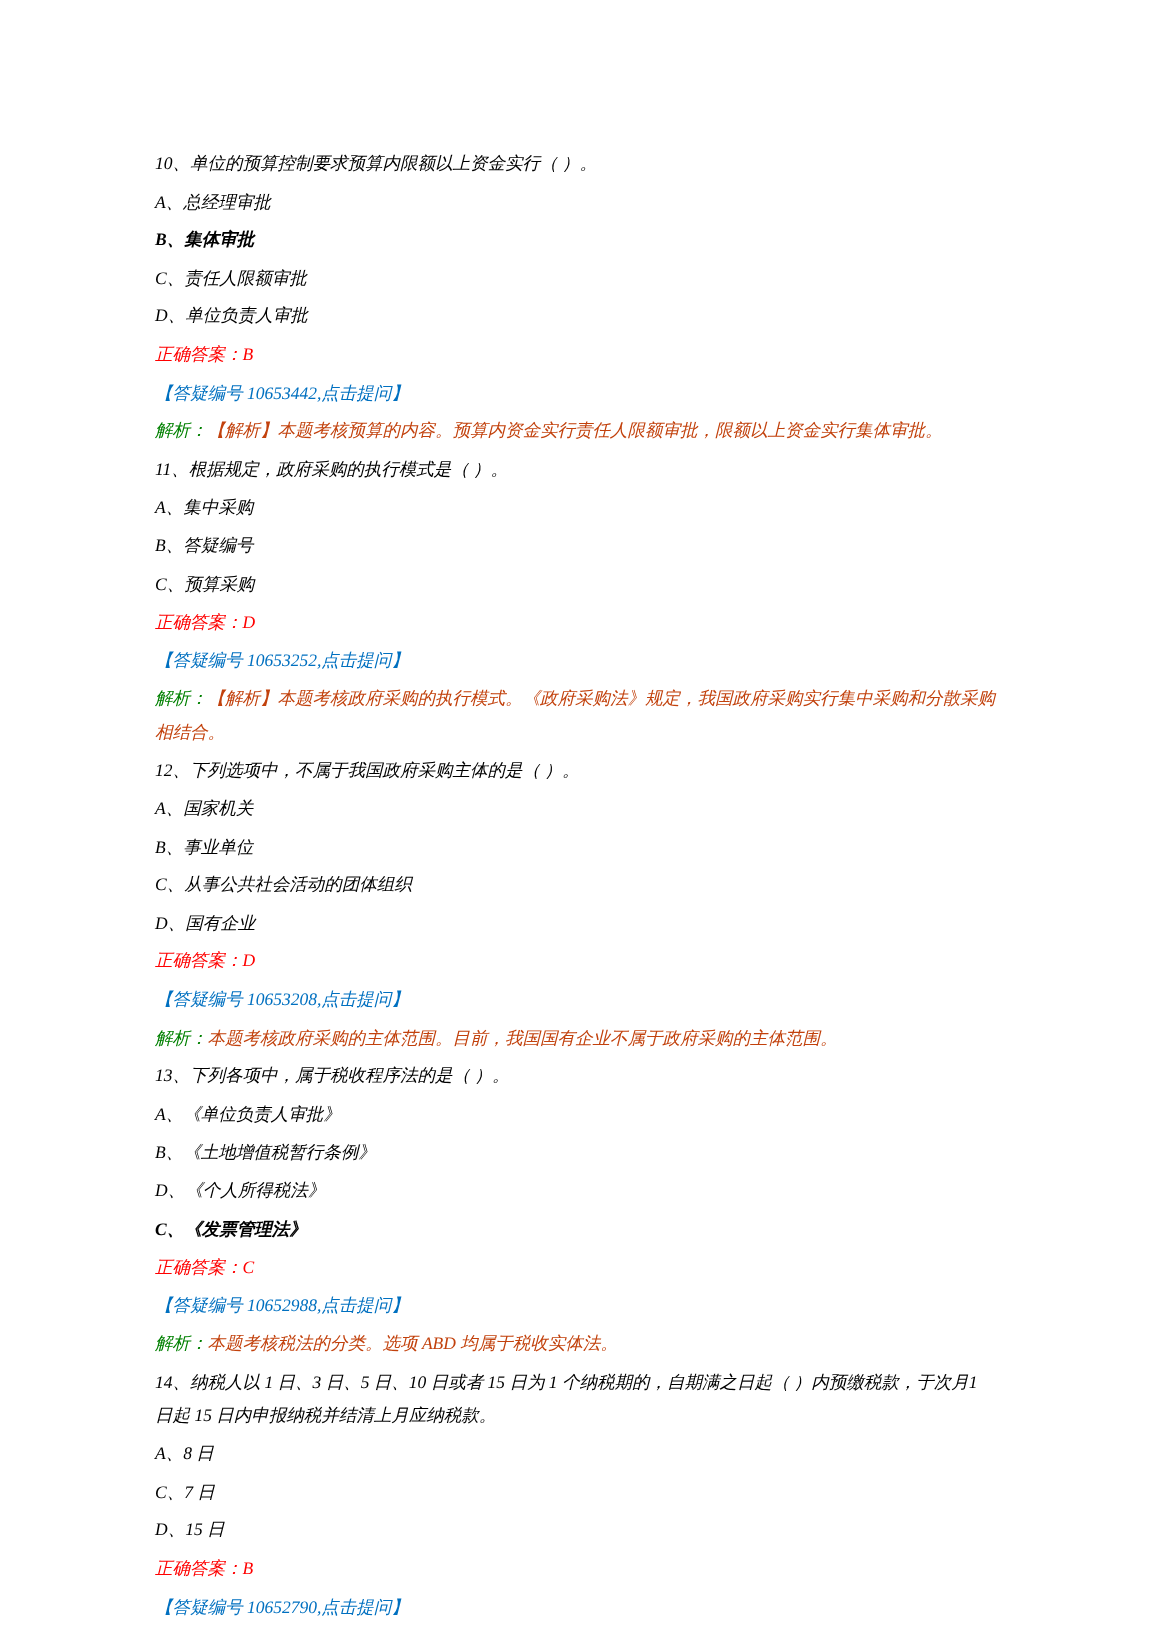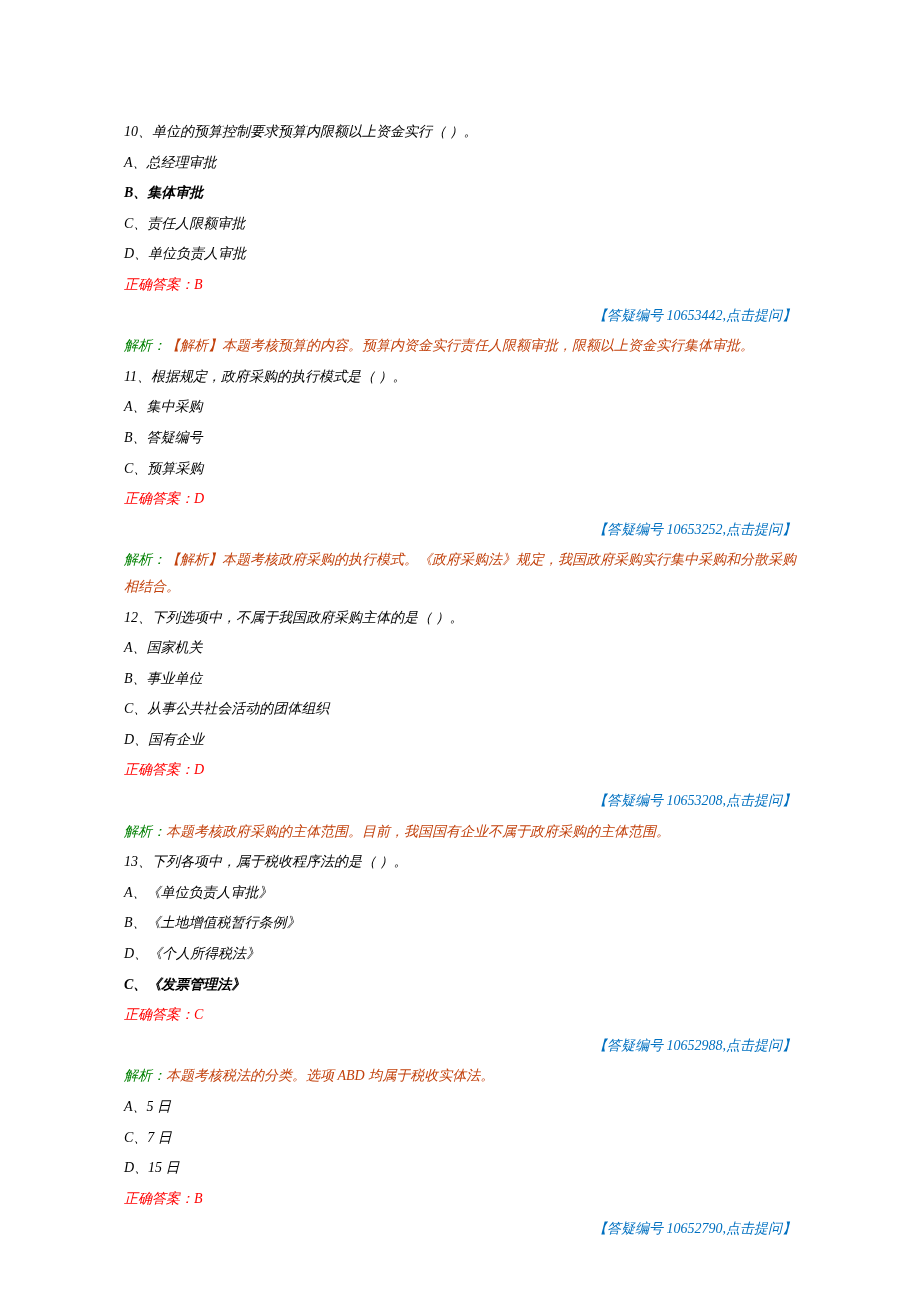--- a/index.html
+++ b/index.html
@@ -26,21 +26,20 @@
       color: #000;
     }
     .bold {
       font-weight: bold;
     }
     .answer {
       color: #ff0000;
     }
     .link {
       color: #0070c0;
-      text-align: right;
     }
     .analysis-label {
       color: #008000;
     }
     .analysis-text {
       color: #c2410c;
     }
     p {
       margin: 4px;
       font-style: italic;
@@ -88,20 +87,21 @@
     <p class="option">A、《单位负责人审批》</p>
     <p class="option">B、《土地增值税暂行条例》</p>
     <p class="option">D、《个人所得税法》</p>
     <p class="option bold">C、《发票管理法》</p>
     <p class="answer">正确答案：C</p>
     <p class="link">【答疑编号 10652988,点击提问】</p>
     <p><span class="analysis-label">解析：</span><span class="analysis-text">本题考核税法的分类。选项 ABD 均属于税收实体法。</span></p>
   </div>
 
   <div class="question">
-    <p class="option">A、5 日</p>
+    <p class="q-text">14、纳税人以 1 日、3 日、5 日、10 日或者 15 日为 1 个纳税期的，自期满之日起（  ）内预缴税款，于次月1 日起 15 日内申报纳税并结清上月应纳税款。</p>
+    <p class="option">A、8 日</p>
     <p class="option">C、7 日</p>
     <p class="option">D、15 日</p>
     <p class="answer">正确答案：B</p>
     <p class="link">【答疑编号 10652790,点击提问】</p>
   </div>
 
 </div>
 
 </body></html>

